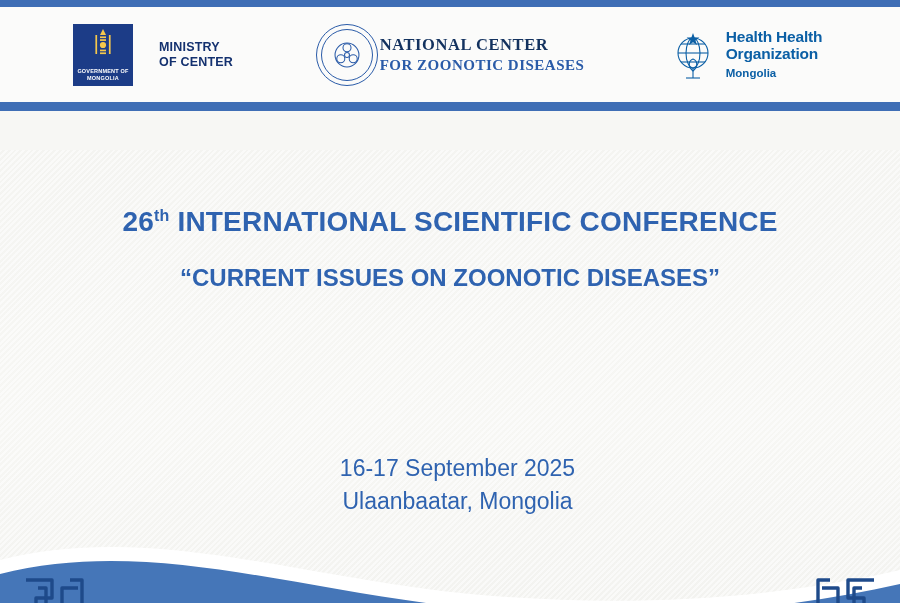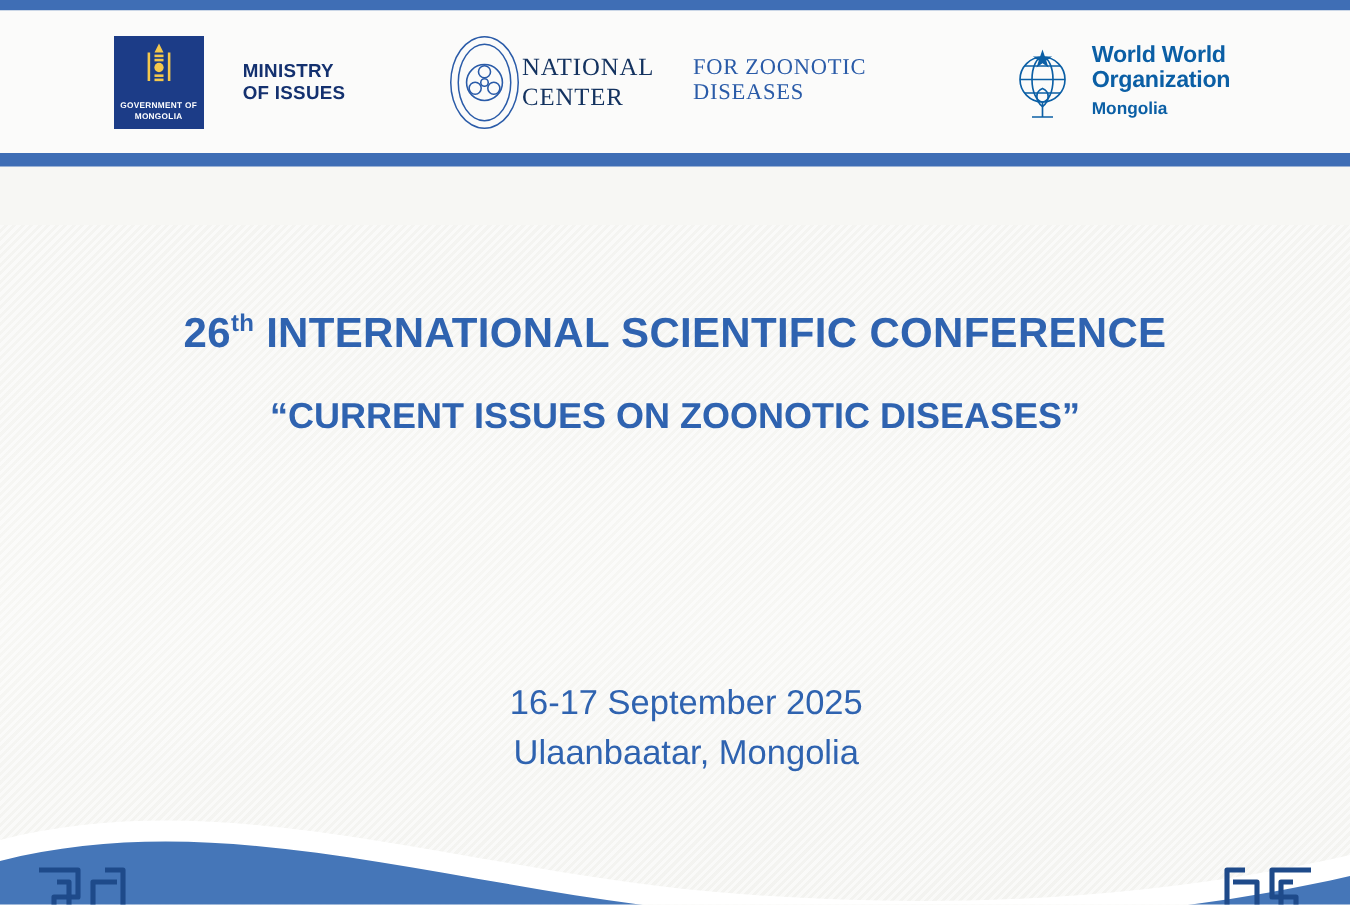--- a/index.html
+++ b/index.html
@@ -121,22 +121,24 @@
   .ncz-seal::after {
     content: "";
     position: absolute;
     top: 4px; left: 4px; right: 4px; bottom: 4px;
     border-radius: 50%;
     border: .8px solid #2a5ba8;
   }
   .ncz-seal svg { display: block; }
   .ncz-words {
     display: flex;
+    flex-direction: column;
     color: #1f4e96;
     margin-left: -4px;
+    font-weight: bold;
   }
   .ncz-l1 {
     font-family: "Liberation Serif", serif;
     font-size: 16.5px;
     letter-spacing: .6px;
     color: #13325f;
   }
   .ncz-l2 {
     font-family: "Liberation Serif", serif;
     font-size: 15px;
@@ -269,21 +271,21 @@
               </g>
             </svg>
           </div>
           <div class="moh-gov">
             <span>GOVERNMENT OF</span><br>
             <span>MONGOLIA</span>
           </div>
         </div>
         <div class="moh-text">
           <div>MINISTRY</div>
-          <div>OF ISSUES</div>
+          <div>OF CENTER</div>
         </div>
       </div>
     </div>
 
     <div class="logo-slot">
       <div class="ncz">
         <div class="ncz-seal">
           <svg viewBox="0 0 46 46" width="44" height="44" aria-hidden="true">
             <g fill="none" stroke="#2a5ba8" stroke-width="1.1">
               <circle cx="23" cy="23" r="12.5"></circle>
@@ -314,21 +316,21 @@
               <path d="M25 39 L25 49"></path>
               <path d="M18 49 L32 49"></path>
               <path d="M25 42 C20 38, 20 32, 25 30 C30 32, 30 38, 25 42 Z"></path>
             </g>
             <g fill="#0b5fa5">
               <polygon points="25,4 26.6,8.6 31.4,8.6 27.5,11.4 29,16 25,13.2 21,16 22.5,11.4 18.6,8.6 23.4,8.6"></polygon>
             </g>
           </svg>
         </div>
         <div class="who-text">
-          <div class="who-l1">World World</div>
+          <div class="who-l1">Health Health</div>
           <div class="who-l2">Organization</div>
           <div class="who-country">Mongolia</div>
         </div>
       </div>
     </div>
 
   </div>
 
   <div class="header-divider"></div>
 

